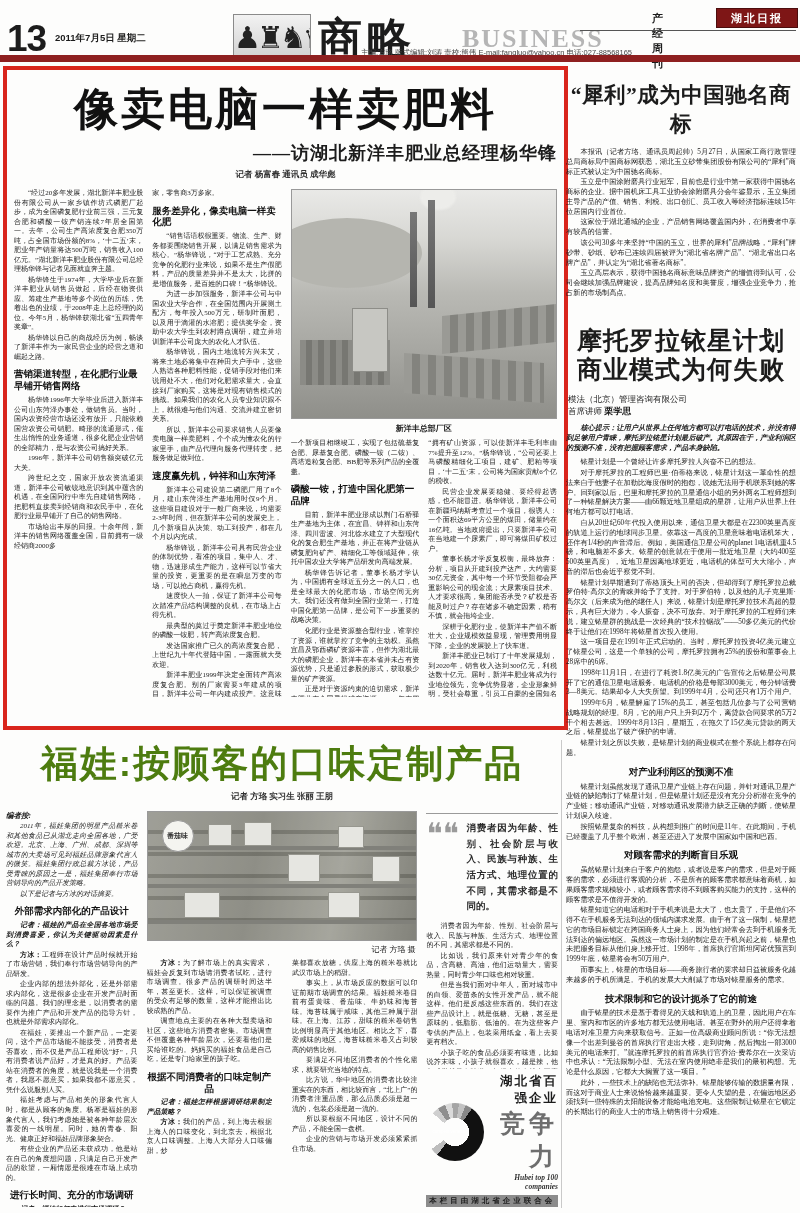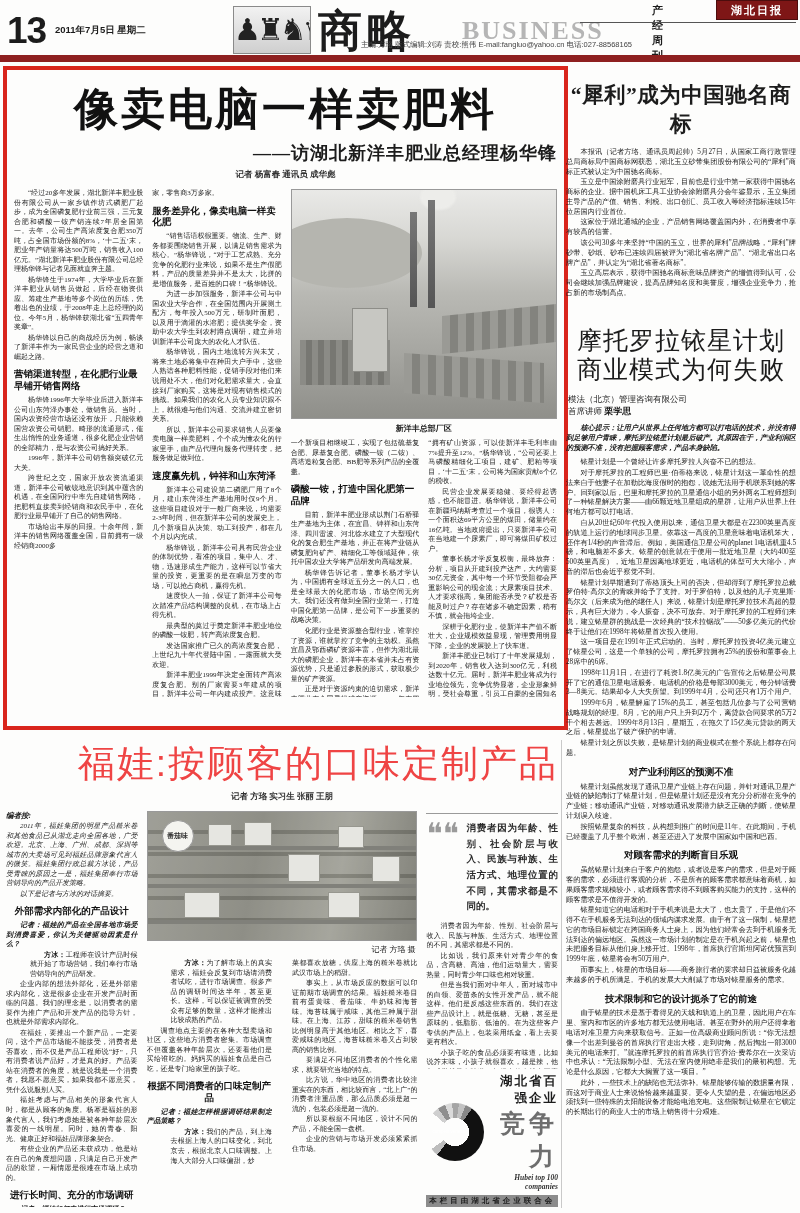--- a/index.html
+++ b/index.html
@@ -1,20 +1,20 @@
 <!DOCTYPE html>
 <html><head>
 <meta charset="utf-8">
 <style>
   html,body{margin:0;padding:0;background:#d8d8d8;}
   .page{position:relative;width:800px;height:1213px;margin:0 auto;background:#fdfdfc;
         overflow:hidden;font-family:"Liberation Serif","DejaVu Serif",serif;color:#1c1c1c;}
 
   
-  .header{position:absolute;left:0;top:0;width:636px;height:54px;}
+  .header{position:absolute;left:0;top:8px;width:636px;height:54px;}
   .page-num{position:absolute;left:7px;top:10px;font-family:"Liberation Sans","DejaVu Sans",sans-serif;
             font-size:37px;font-weight:900;letter-spacing:-1px;}
   .date-line{position:absolute;left:55px;top:24px;font-size:9.5px;font-weight:bold;font-family:"Liberation Sans",sans-serif;}
   .chess-box{position:absolute;left:233px;top:6px;width:76px;height:46px;border:1px solid #8a8a8a;
              background:linear-gradient(#f2f2f2,#cfcfcf);text-align:center;overflow:hidden;}
   .chess-box span{font-size:30px;line-height:46px;color:#222;letter-spacing:-4px;}
   .sec-cn{position:absolute;left:318px;top:2px;font-family:"Liberation Sans","DejaVu Sans",sans-serif;
           font-size:44px;font-weight:900;letter-spacing:5px;}
   .sec-en{position:absolute;left:462px;top:16px;font-family:"Liberation Serif",serif;
           font-size:26px;font-weight:bold;color:#b5b5b5;letter-spacing:2px;}
@@ -50,43 +50,43 @@
   .sh3{left:112px;top:168px;width:140px;height:40px;transform:skewY(4deg);}
   .pf-bld{position:absolute;left:60px;top:118px;width:34px;height:62px;background:#c7c7c2;border:1px solid #8d8d88;}
   .m-caption{text-align:center;font-size:8px;font-weight:bold;margin:4px 0 5px 0;color:#222;}
   .m-two{display:flex;gap:9px;flex:1;overflow:hidden;}
   .mc .it-h,.mc-double .it-h{text-align:left;}
 
   
   .it-p,.it-cont,.it-q,.it-sp,.it-ed,.it-lead{margin:0 0 1px 0;}
   .it-p{text-indent:2em;}
   .it-cont{text-indent:0;}
-  .it-sp{text-indent:2em;margin-left:24px;}
+  .it-sp{text-indent:2em;}
   .it-q{text-indent:2em;font-weight:bold;font-style:italic;}
   .it-ed{text-indent:2em;font-style:italic;}
   .it-edh{font-weight:bold;font-style:italic;text-indent:0;margin:0 0 1px 0;font-size:7.5px;}
   .it-lead{text-indent:2em;font-weight:bold;font-style:italic;margin:3px 0 5px 0;}
   .it-h{font-family:"Liberation Sans","DejaVu Sans",sans-serif;font-weight:bold;font-size:9.5px;
         line-height:1.25;margin:6px 0 4px 0;text-indent:0;color:#111;}
 
   
   .rail{position:absolute;left:566px;top:66px;width:230px;height:1147px;overflow:hidden;}
   .r1-headline{font-size:21.5px;font-weight:900;font-family:"Liberation Serif",serif;text-align:center;
                letter-spacing:0.5px;margin:14px 0 10px 0;}
   .rail .ncol{font-size:7.2px;}
   .rail .it-h{text-align:center;font-size:9.5px;margin:7px 0 5px 0;}
-  .r2-headline{font-size:25px;font-weight:400;font-family:"Liberation Serif",serif;text-align:center;
+  .r2-headline{font-size:25px;font-weight:700;font-family:"Liberation Serif",serif;text-align:center;
                line-height:1.18;letter-spacing:1px;margin:26px 0 8px 0;}
   .r2-credit{font-size:8.5px;line-height:1.5;margin:2px 0 2px 2px;}
   .r2-credit b{font-size:9px;}
 
   
   .bottom{position:absolute;left:6px;top:735px;width:552px;height:478px;overflow:hidden;}
-  .b-headline{text-align:right;font-family:"Liberation Sans","DejaVu Sans",sans-serif;font-weight:400;
-              font-size:37px;letter-spacing:2px;margin:4px 0 2px 0;color:#ef4444;}
+  .b-headline{text-align:center;font-family:"Liberation Sans","DejaVu Sans",sans-serif;font-weight:700;
+              font-size:37px;letter-spacing:2px;margin:4px 0 2px 0;color:#4d7c0f;}
   .b-byline{text-align:center;font-size:8.5px;font-weight:bold;margin-bottom:8px;color:#333;}
   .b-cols{display:flex;gap:9px;height:396px;overflow:hidden;}
   .bc{flex:1;}
   .bc-double{flex:2.06;display:flex;flex-direction:column;}
   .photo-market{position:relative;height:128px;border:1px solid #999;overflow:hidden;
      background:linear-gradient(100deg,#cfcfca,#b9b9b3 40%,#d8d8d2 70%,#a9a9a3),
                 repeating-linear-gradient(#c4c4bf 0 18px,#9f9f99 18px 22px);background-blend-mode:multiply;}
   .shelf{position:absolute;left:0;width:100%;height:4px;background:#80807a;}
   .badge{position:absolute;left:14px;top:8px;width:30px;height:30px;border-radius:50%;background:#f4f4f0;
          border:1px solid #999;font-size:7px;font-weight:bold;display:flex;align-items:center;justify-content:center;color:#333;}

